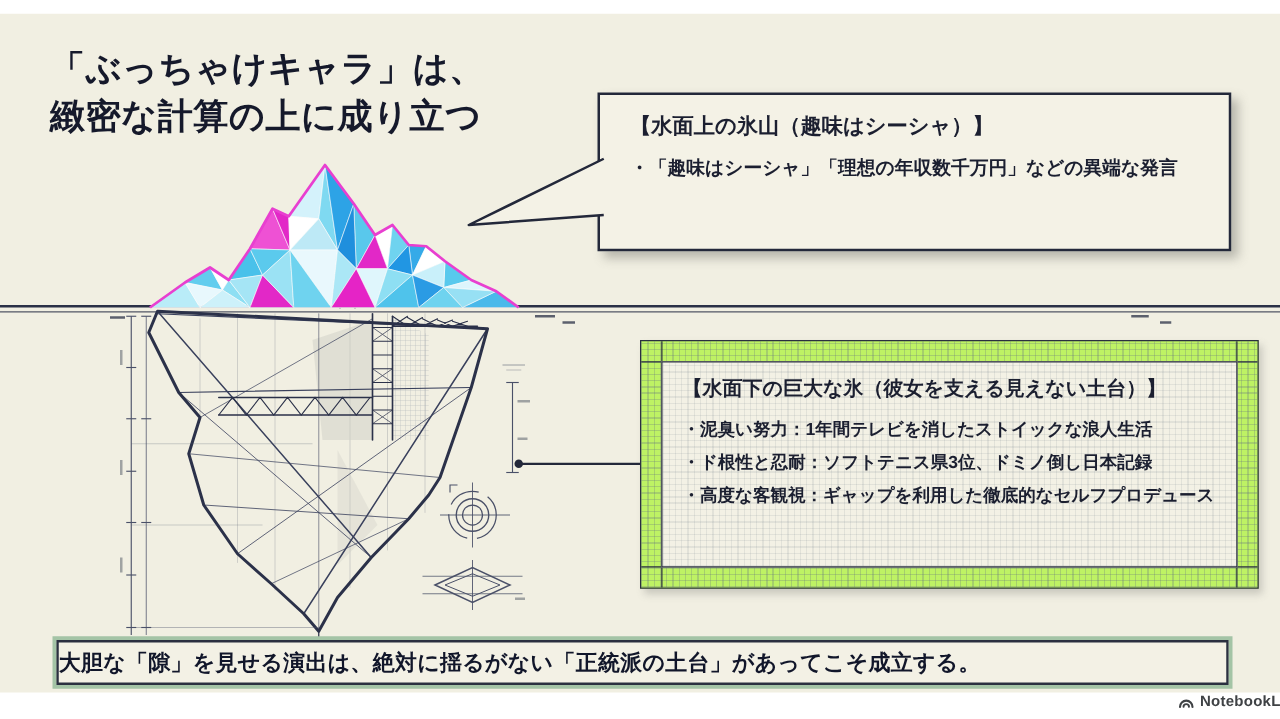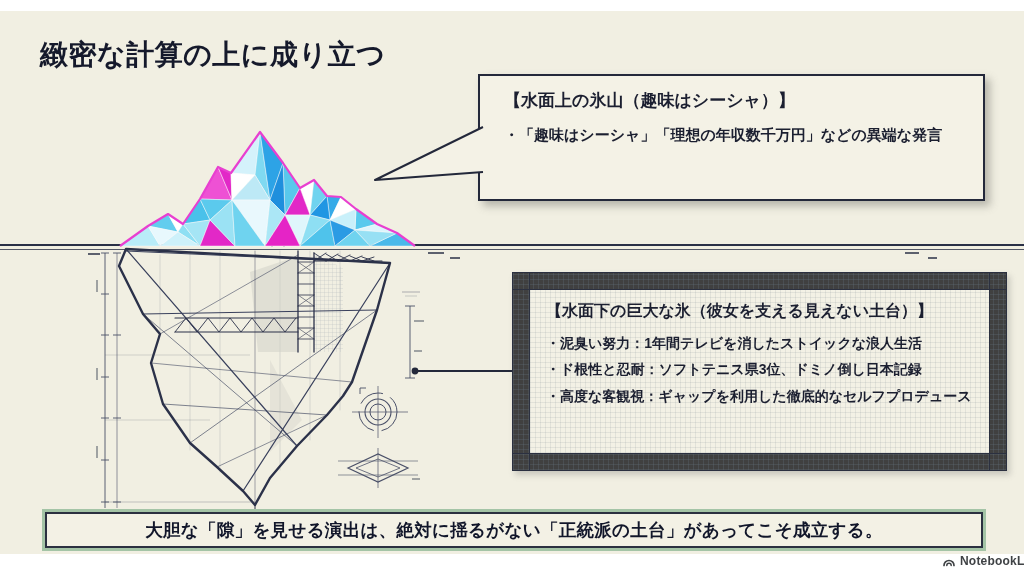--- a/index.html
+++ b/index.html
@@ -16,51 +16,52 @@
   .iceberg{position:absolute;left:60px;top:120px;z-index:2;}
   
   .callout-top{position:absolute;left:478px;top:74px;width:507px;height:127px;background:#f4f2e6;
                border:2px solid #23283a;box-sizing:border-box;z-index:5;
                box-shadow:5px 5px 8px rgba(110,110,105,.45);padding:13px 22px 0 24px;color:#1b1f30;}
   .callout-top .c-title{font-size:17px;font-weight:800;margin-bottom:9px;white-space:nowrap;}
   .callout-top .c-bullet{font-size:15px;font-weight:700;line-height:1.9;white-space:nowrap;}
   .bubble-tail{position:absolute;left:371px;top:124px;z-index:6;}
   
   .callout-bottom{position:absolute;left:512px;top:272px;width:495px;height:199px;box-sizing:border-box;
-                  border:1.6px solid #2b3040;background:#404040;z-index:3;
+                  border:1.6px solid #2b3040;background:#bef264;z-index:3;
                   box-shadow:3px 4px 6px rgba(110,110,105,.3);}
   .cb-band{position:absolute;inset:0;
      background-image:repeating-linear-gradient(0deg,rgba(100,115,128,.28) 0 1px,transparent 1px 5px),
                       repeating-linear-gradient(90deg,rgba(100,115,128,.28) 0 1px,transparent 1px 5px);}
   .cb-line{position:absolute;background:#2b3040;}
   .cb-line.v{width:1.4px;top:0;bottom:0;}
   .cb-line.h{height:1.4px;left:0;right:0;}
   .cb-inner{position:absolute;left:16px;top:16px;right:16px;bottom:16px;border:1.6px solid #2b3040;
      background:#f3f1e5;
      background-image:repeating-linear-gradient(0deg,rgba(100,115,128,.12) 0 1px,transparent 1px 5px),
                       repeating-linear-gradient(90deg,rgba(100,115,128,.12) 0 1px,transparent 1px 5px);
      padding:11px 14px 0 16px;box-sizing:border-box;color:#1b1f30;}
   .cb-inner .c-title{font-size:16px;font-weight:800;margin-bottom:8px;white-space:nowrap;}
   .cb-inner .c-bullet{font-size:14px;font-weight:700;line-height:1.88;white-space:nowrap;}
   
   .banner{position:absolute;left:45px;top:512px;width:938px;height:36px;box-sizing:border-box;
           background:#f3f1e5;border:2px solid #2b3040;outline:3px solid #a4c4a6;outline-offset:0px;
-          display:flex;align-items:center;justify-content:center;z-index:4;}
+          display:flex;align-items:center;z-index:4;}
   .banner .b-text{font-size:17.5px;font-weight:800;color:#11162a;letter-spacing:.3px;white-space:nowrap;}
   
   .watermark{position:absolute;left:942px;top:554px;display:flex;align-items:center;gap:4px;z-index:7;}
   .watermark .wm-text{font-size:12px;font-weight:700;color:#3f4245;letter-spacing:.2px;}
 </style>
 </head>
 <body>
 
 <div id="stage">
   <div class="slide"></div>
 
   <div class="page-title">
+    <div>「ぶっちゃけキャラ」は、</div>
     <div>緻密な計算の上に成り立つ</div>
   </div>
 
   <div class="waterline"></div>
   <div class="waterline2"></div>
   <div class="ripple" style="left:88px;top:253px;width:12px"></div>
   <div class="ripple" style="left:428px;top:252px;width:16px"></div>
   <div class="ripple" style="left:450px;top:257px;width:10px"></div>
   <div class="ripple" style="left:905px;top:252px;width:14px"></div>
   <div class="ripple" style="left:928px;top:257px;width:9px"></div>

